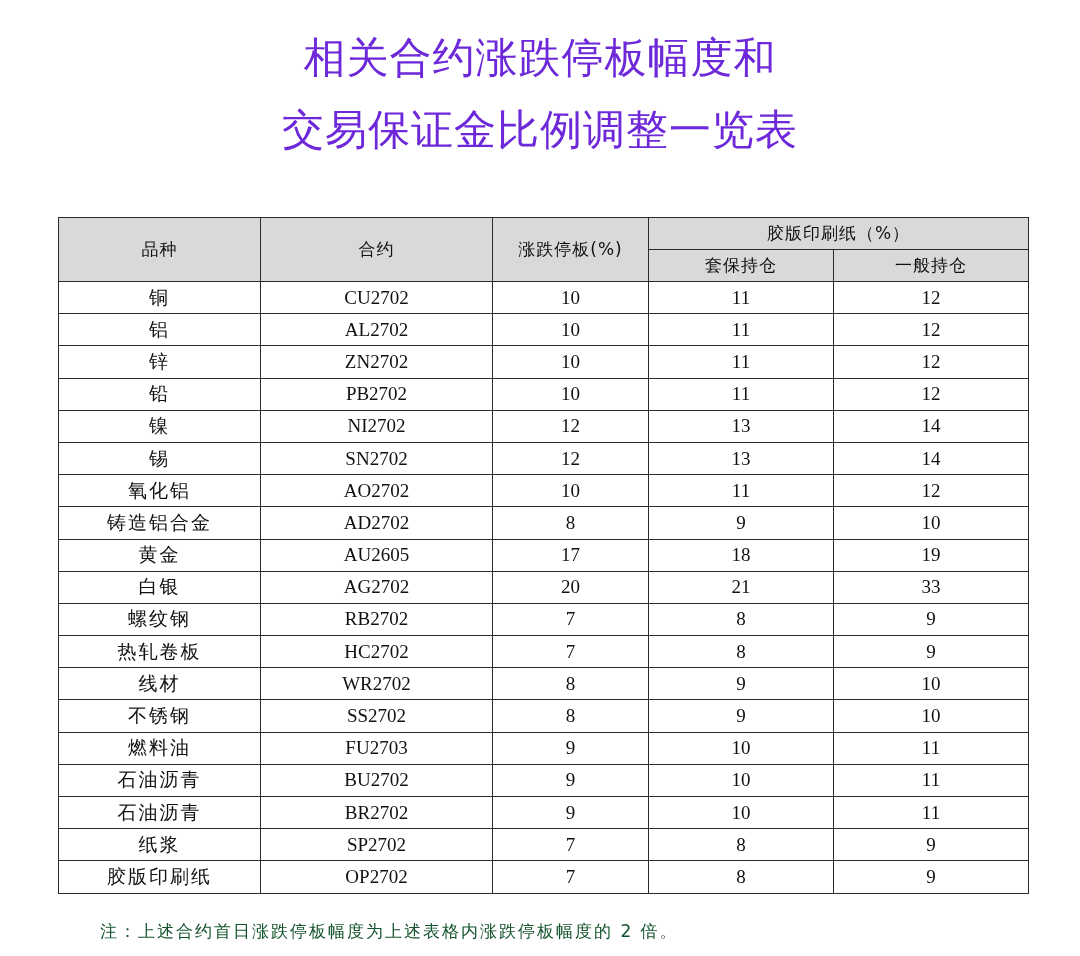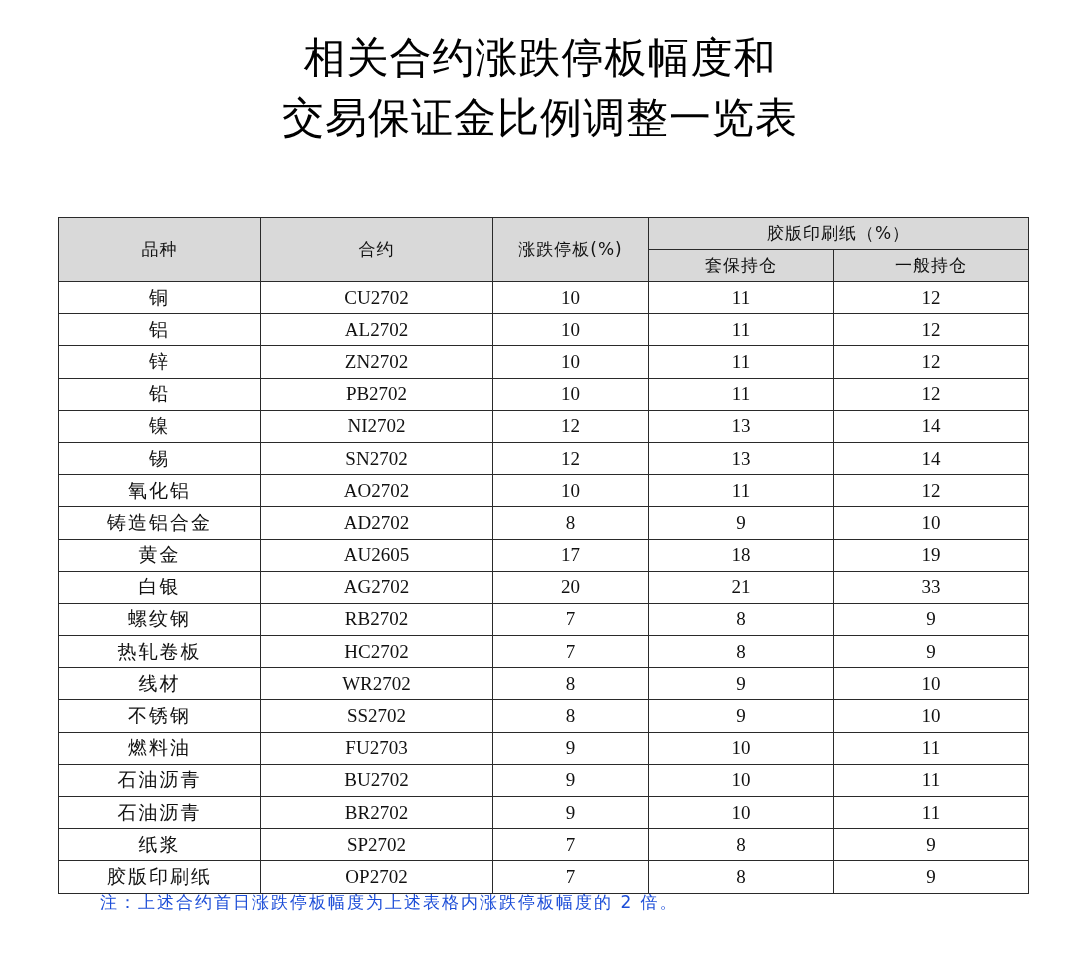--- a/index.html
+++ b/index.html
@@ -16,25 +16,25 @@
     font-family: "DejaVu Serif", "Liberation Serif", serif;
   }
   .title {
     position: absolute;
     left: 0;
     width: 1080px;
     text-align: center;
     font-family: "DejaVu Serif", "Liberation Serif", serif;
     font-size: 42px;
     letter-spacing: 1px;
-    color: #000000;
+    color: #6d28d9;
     line-height: 56px;
   }
   .title.l1 { top: 30px; }
-  .title.l2 { top: 90px; }
+  .title.l2 { top: 102px; }
 
   table.grid {
     position: absolute;
     left: 58px;
     top: 217px;
     width: 970px;
     border-collapse: collapse;
     table-layout: fixed;
   }
   table.grid td, table.grid th {
@@ -64,25 +64,25 @@
     font-family: "DejaVu Sans", "Liberation Sans", sans-serif;
     font-size: 17px;
     letter-spacing: 2px;
   }
   td.num, td.contract {
     font-family: "Liberation Serif", "DejaVu Serif", serif;
   }
   .note {
     position: absolute;
     left: 100px;
-    top: 891px;
+    top: 920px;
     font-family: "DejaVu Sans", "Liberation Sans", sans-serif;
     font-size: 17px;
     letter-spacing: 2px;
-    color: #1d4ed8;
+    color: #14532d;
   }
 </style>
 </head>
 <body>
 
 <div class="title l1">相关合约涨跌停板幅度和</div>
 <div class="title l2">交易保证金比例调整一览表</div>
 
 <table class="grid">
   <colgroup>

